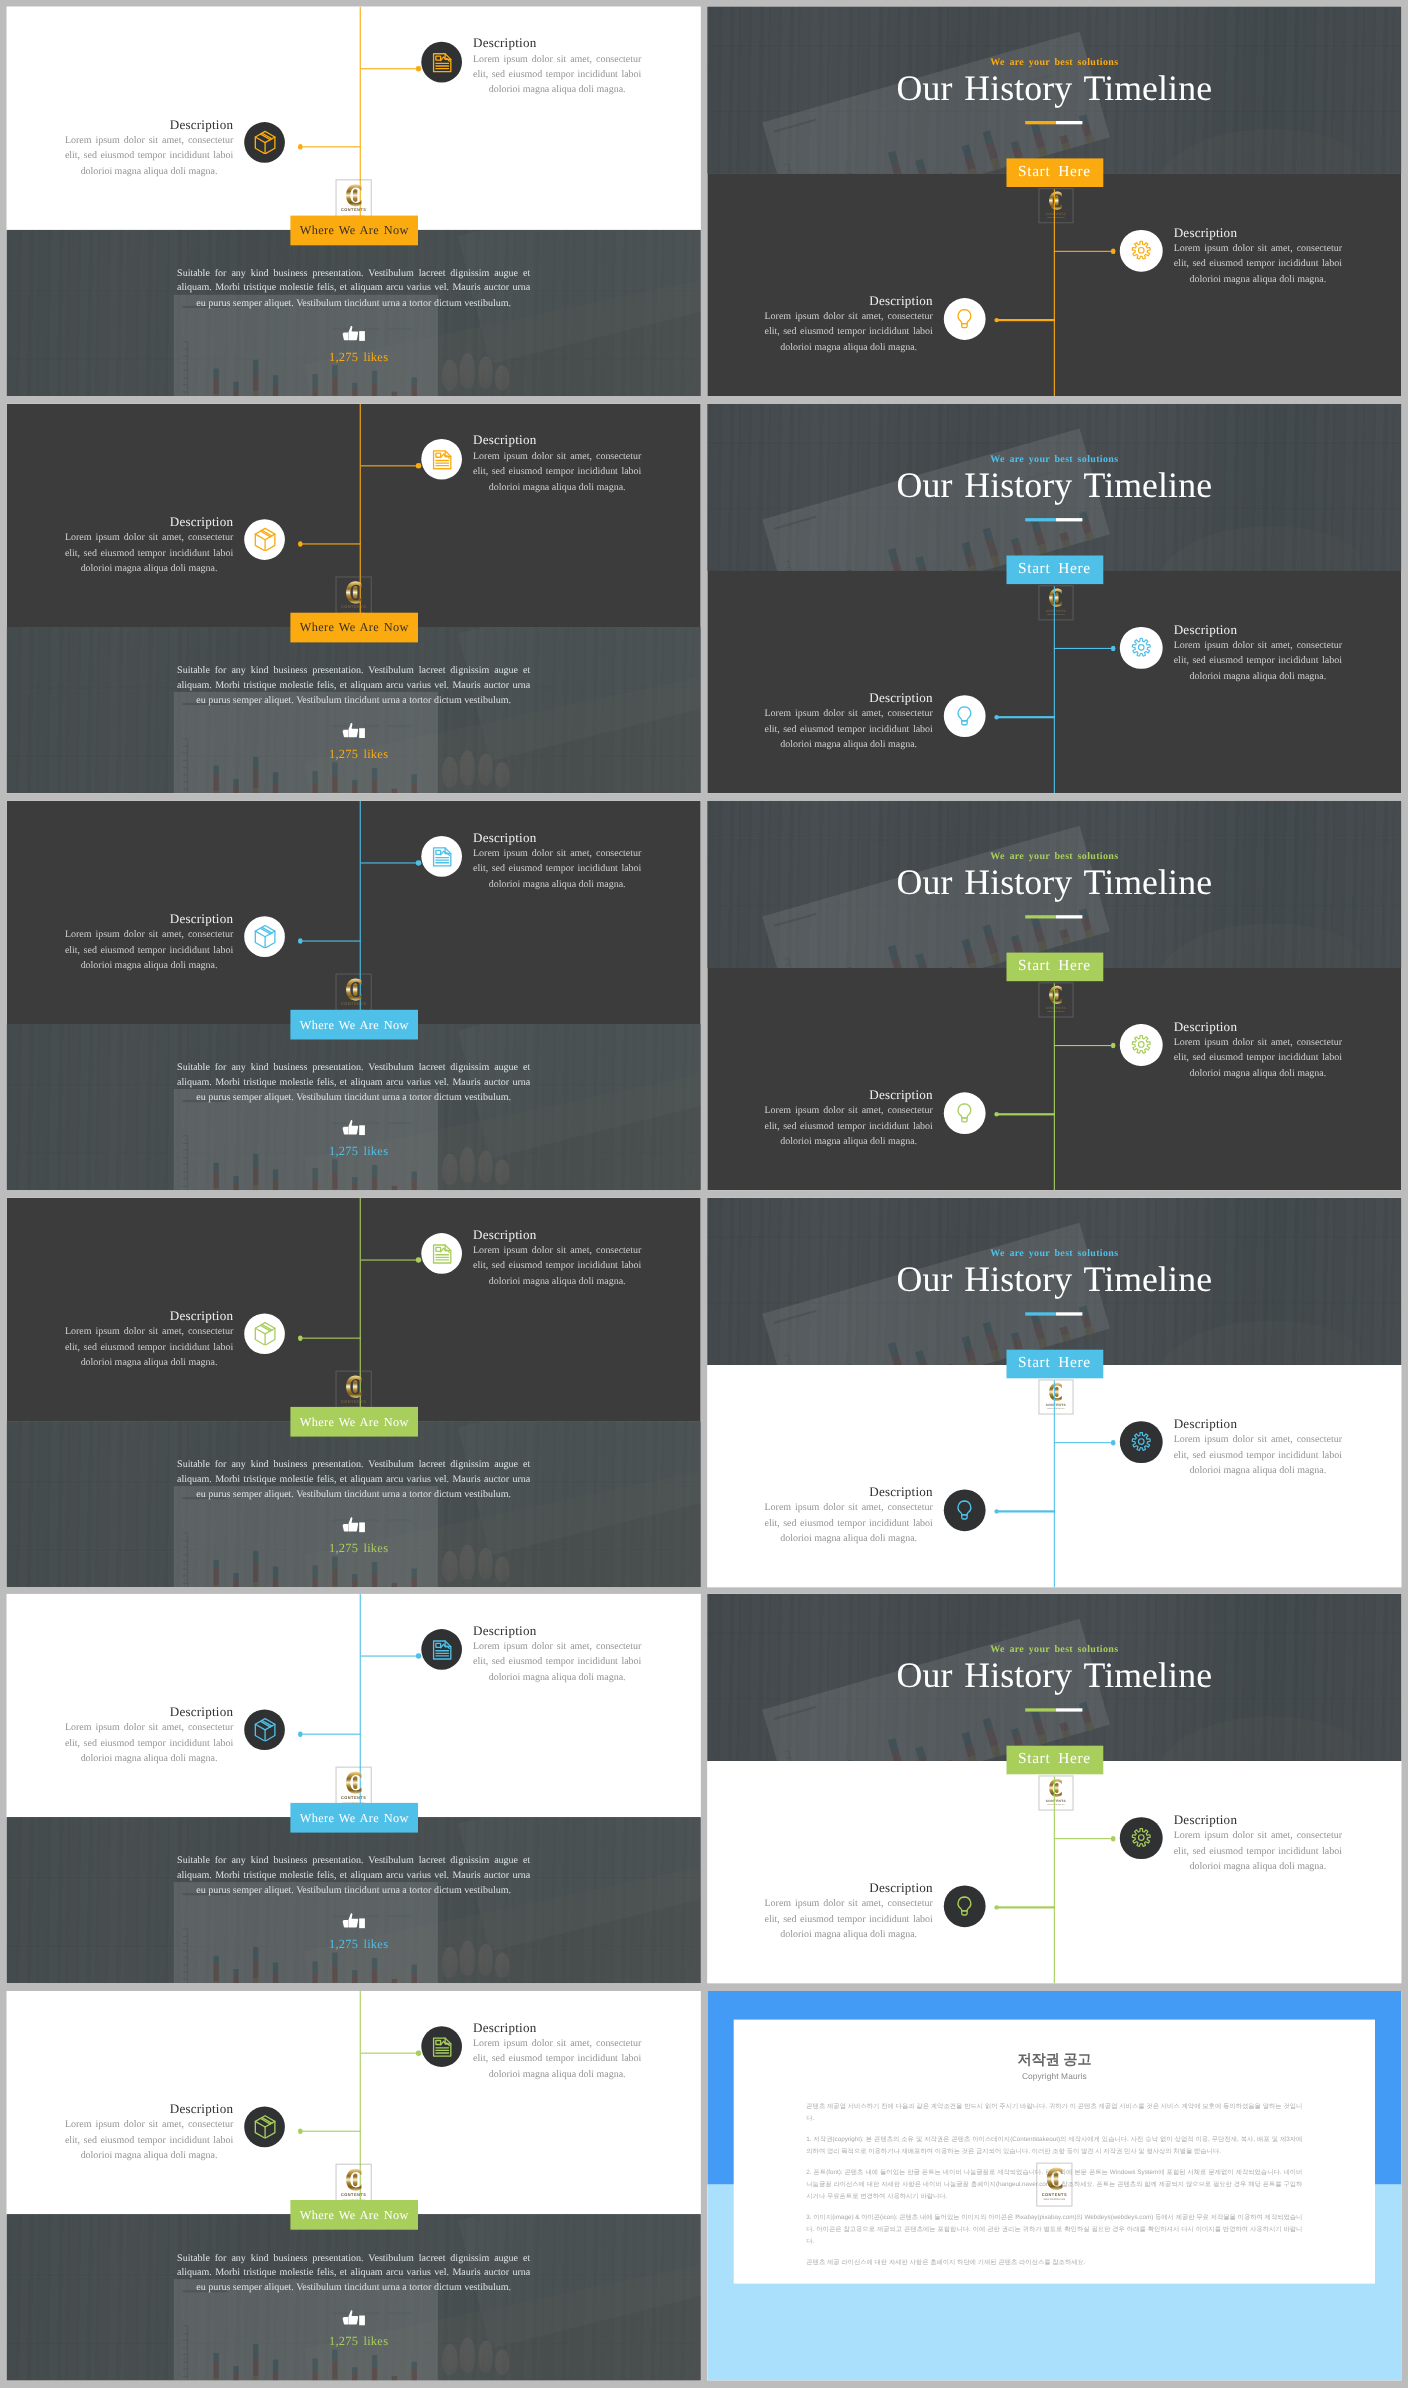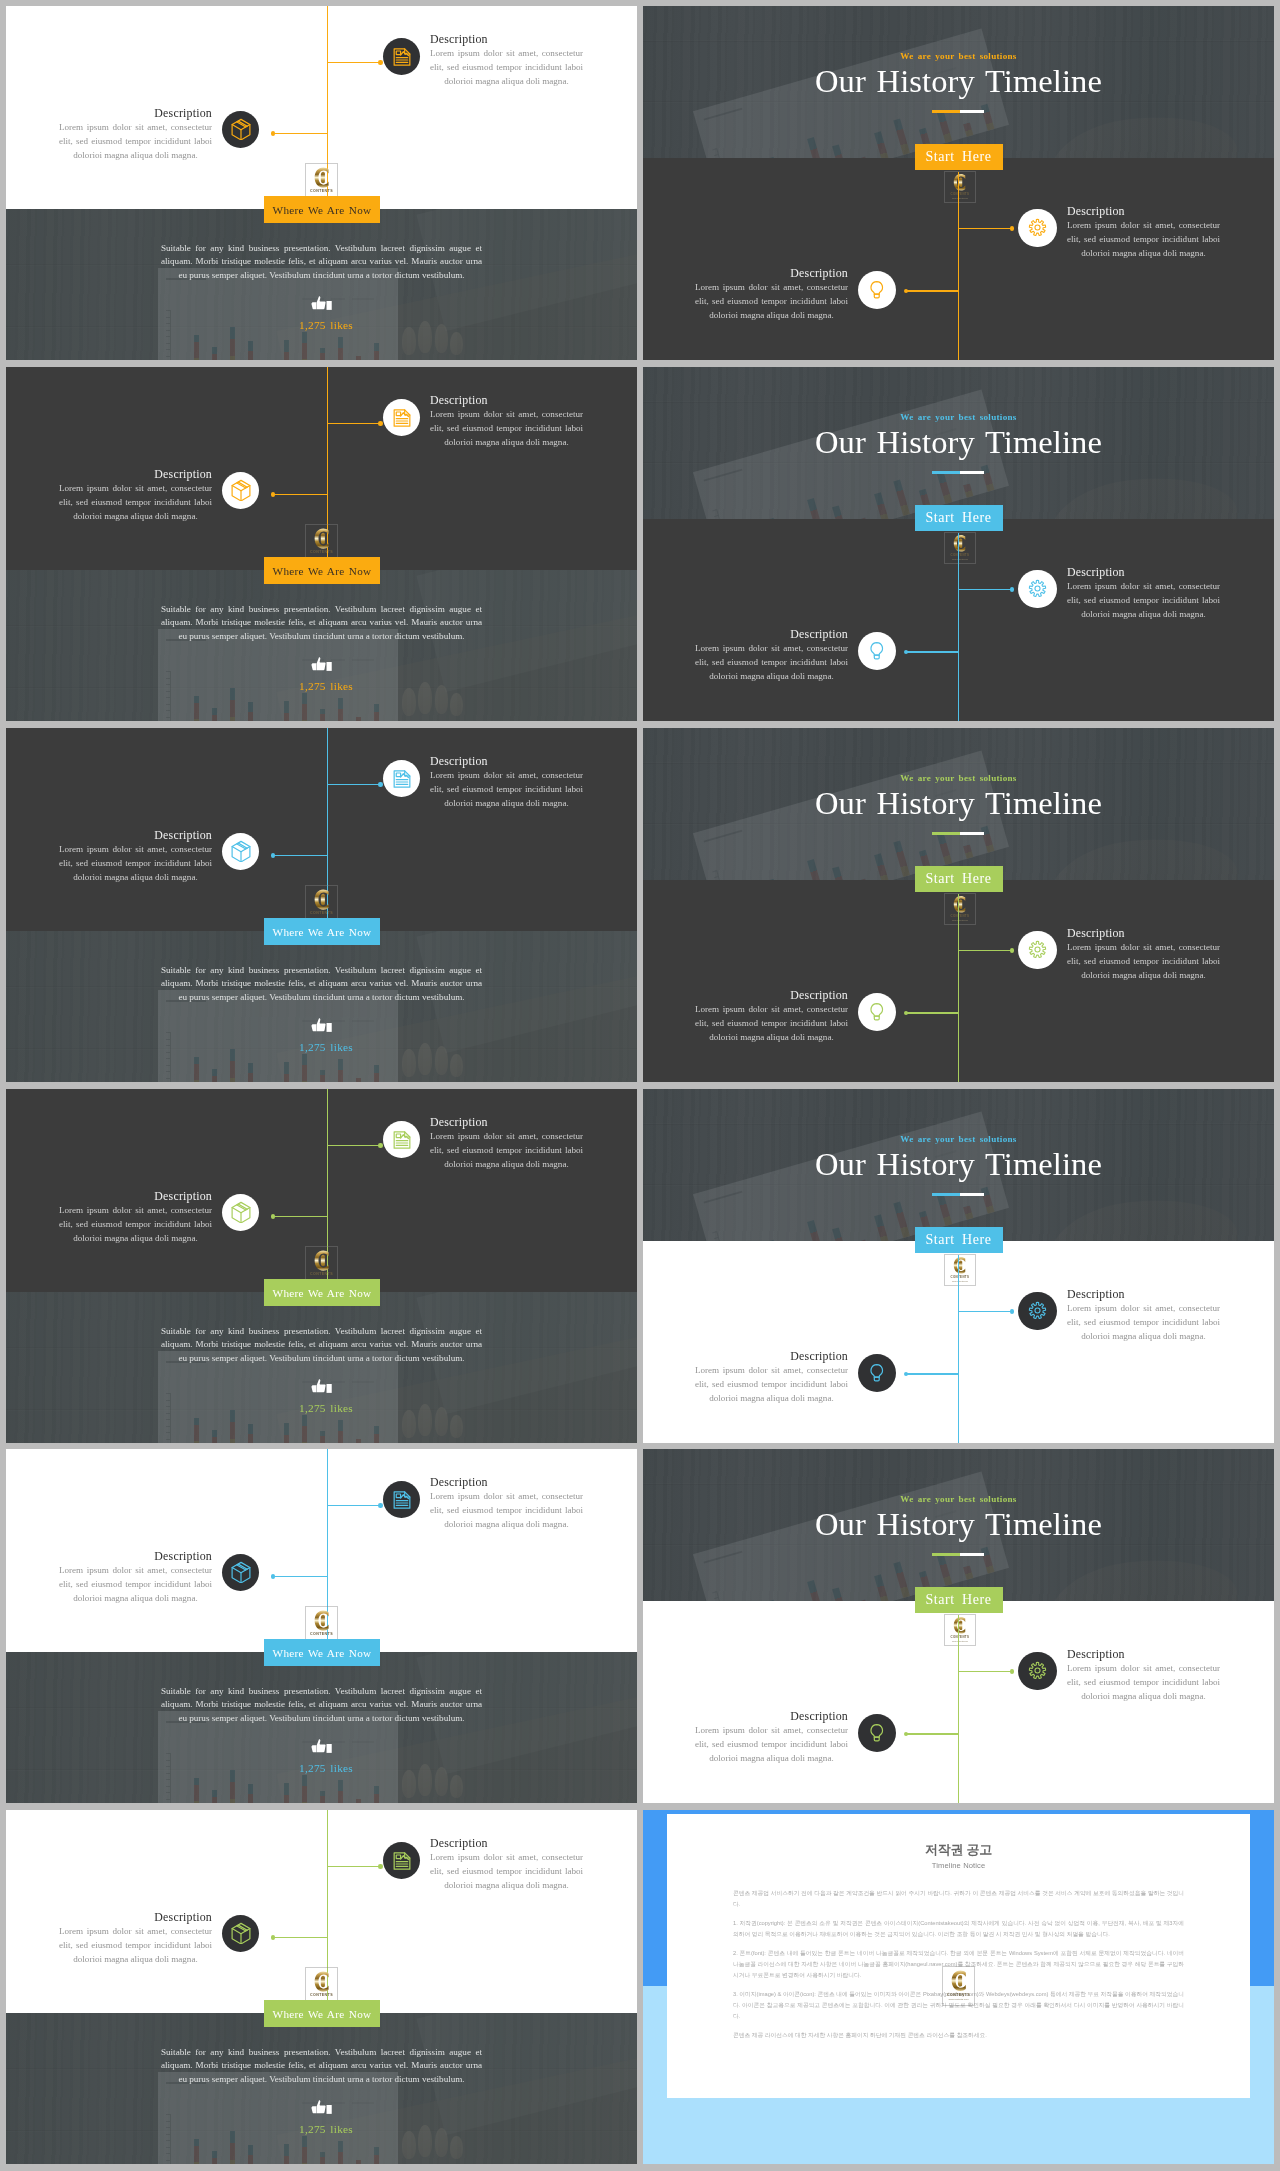--- a/index.html
+++ b/index.html
@@ -1194,24 +1194,24 @@
           <path fill="#ffffff" d="M5.7 6.6 8.0.6c.12-.33.5-.47.8-.3.55.3.82.92.68 1.53l-.7 3.1c-.08.36.2.7.56.7h4.6c.62 0 1.1.56.99 1.17l-1.1 6.0c-.1.55-.58.95-1.14.95H5.7z"></path>
           <path fill="#ffffff" d="M1.0 6.6h4.2v7.15H1.9c-.28 0-.52-.18-.6-.44L.1 8.2c-.1-.4.13-.8.53-.9z" transform="translate(.2 0)"></path>
           <rect fill="#ffffff" x="15.9" y="5.2" width="5.4" height="9.2"></rect>
         </svg></div>
       <div class="likes" style="left:255px;top:313px;width:130px;color:#a8ce5c">1,275  likes</div>
     </div>
     <div class="slide" style="left:643px;top:1810px">
       <div class="cpy">
         <div class="fr-top" style="background:#439bf5"></div>
         <div class="fr-bot" style="background:#abe0fd"></div>
-        <div class="card" style="left:24px;top:4px;width:583px;height:284px">
+        <div class="card" style="left:24px;top:26px;width:583px;height:240px">
           <div style="padding-top:27px">
             <h2>저작권 공고</h2>
-            <h3>Timeline Notice</h3>
+            <h3>Copyright Mauris</h3>
           </div>
           <div style="padding:0 66px;margin-top:18px">
             <p>콘텐츠 제공업 서비스하기 전에 다음과 같은 계약조건을 반드시 읽어 주시기 바랍니다. 귀하가 이 콘텐츠 제공업 서비스를 것은 서비스 계약에 보호에 동의하셨음을 말하는 것입니다.</p>
             <p>1. 저작권(copyright): 본 콘텐츠의 소유 및 저작권은 콘텐츠 아이스테이지(Contentstakeout)의 제작사에게 있습니다. 사전 승낙 없이 상업적 이용, 무단전재, 복사, 배포 및 제3자에 의하여 영리 목적으로 이용하거나 재배포하여 이용하는 것은 금지되어 있습니다. 이러한 조항 등이 발견 시 저작권 민사 및 형사상의 처벌을 받습니다.</p>
             <p>2. 폰트(font): 콘텐츠 내에 들어있는 한글 폰트는 네이버 나눔글꼴로 제작되었습니다. 한글 외에 본문 폰트는 Windows System에 포함된 서체로 문제없이 제작되었습니다. 네이버 나눔글꼴 라이선스에 대한 자세한 사항은 네이버 나눔글꼴 홈페이지(hangeul.naver.com)를 참조하세요. 폰트는 콘텐츠와 함께 제공되지 않으므로 필요한 경우 해당 폰트를 구입하시거나 무료폰트로 변경하여 사용하시기 바랍니다.</p>
             <p>3. 이미지(image) &amp; 아이콘(icon): 콘텐츠 내에 들어있는 이미지와 아이콘은 Pixabay(pixabay.com)와 Webdeys(webdeys.com) 등에서 제공한 무료 저작물을 이용하여 제작되었습니다. 아이콘은 참고용으로 제공되고 콘텐츠에는 포함합니다. 이에 관한 권리는 귀하가 별도로 확인하실 필요한 경우 아래를 확인하셔서 다시 이미지를 반영하여 사용하시기 바랍니다.</p>
             <p>콘텐츠 제공 라이선스에 대한 자세한 사항은 홈페이지 하단에 기재된 콘텐츠 라이선스를 참조하세요.</p>
           </div>
         </div>
         <div class="wm" style="left:299px;top:156px;width:33px;height:40px">

